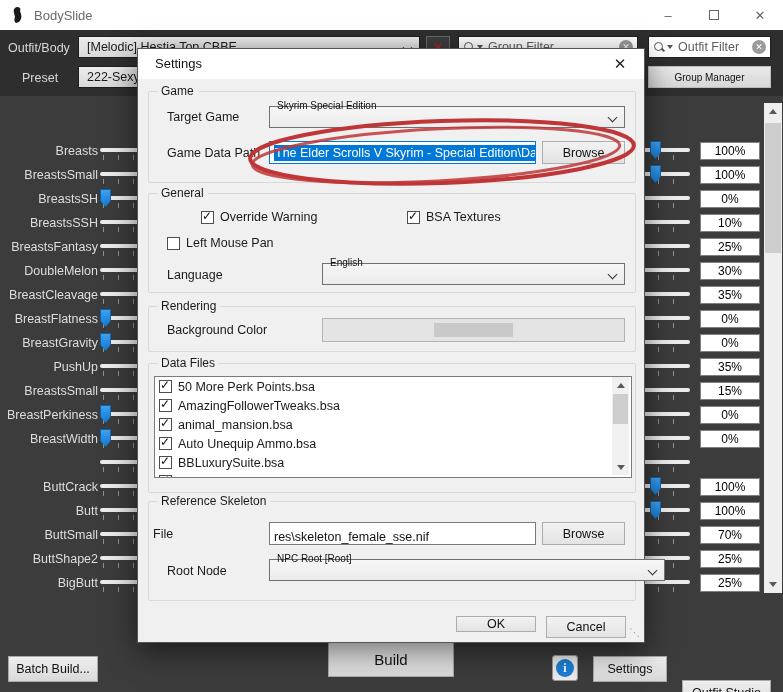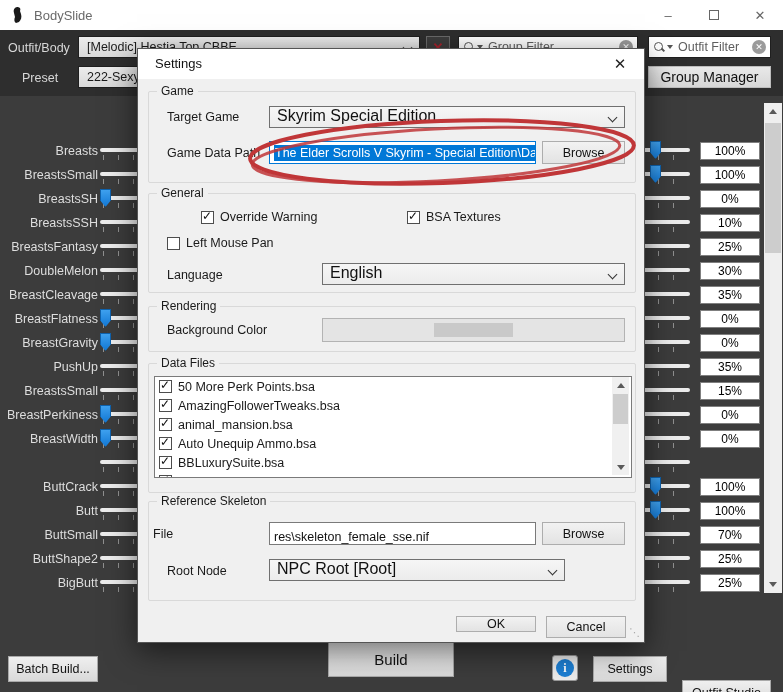--- a/index.html
+++ b/index.html
@@ -20,21 +20,21 @@
   .combo-dark { position:absolute; height:22px; background:linear-gradient(#ececec,#d9d9d9); border:1px solid #1f1f1f; display:flex; align-items:center; padding:0 22px 0 8px; font-size:12.5px; color:#1a1a1a; overflow:hidden; white-space:nowrap; }
   .chev { position:absolute; right:8px; top:7px; width:7px; height:7px; border-right:1.6px solid #444; border-bottom:1.6px solid #444; transform:rotate(45deg); }
   .xbtn { position:absolute; width:24px; height:22px; background:#3d3d3d; border:1px solid #6b6b6b; color:#a8232d; font-size:13px; font-weight:bold; display:flex; align-items:center; justify-content:center; }
   .searchbox { position:absolute; height:22px; background:#ffffff; border:1px solid #1f1f1f; display:flex; align-items:center; padding:0 4px; }
   .searchbox .mag { position:relative; width:12px; height:12px; margin-right:2px; }
   .searchbox .mag::before { content:""; position:absolute; left:1px; top:1px; width:7px; height:7px; border:1.6px solid #555; border-radius:50%; }
   .searchbox .mag::after { content:""; position:absolute; left:8px; top:8px; width:4px; height:1.8px; background:#555; transform:rotate(45deg); }
   .searchbox .dropt { width:0; height:0; border-left:3.5px solid transparent; border-right:3.5px solid transparent; border-top:4px solid #555; margin-right:5px; }
   .searchbox .ph { flex:1; font-size:12.5px; color:#5e5e5e; white-space:nowrap; overflow:hidden; }
   .searchbox .clear { width:14px; height:14px; border-radius:50%; background:#9b9b9b; color:#fff; font-size:9px; display:flex; align-items:center; justify-content:center; }
-  .btn-light { position:absolute; background:linear-gradient(#e9e9e9,#d7d7d7); border:1px solid #bdbdbd; color:#111; font-size:14px; display:flex; align-items:center; justify-content:center; }
+  .btn-light { position:absolute; background:linear-gradient(#e9e9e9,#d7d7d7); border:1px solid #bdbdbd; color:#111; font-size:10px; display:flex; align-items:center; justify-content:center; }
 
   
   .srow { position:absolute; left:0; width:783px; height:24px; }
   .slabel { position:absolute; left:0; top:4px; width:98px; text-align:right; font-size:12.5px; color:#dedede; white-space:nowrap; }
   .strack { position:absolute; left:100px; top:8px; width:590px; height:4px; background:#ececec; border-radius:2px; }
   .sticks { position:absolute; left:103px; top:15px; width:584px; height:5px;
             background:repeating-linear-gradient(90deg,#8f8f8f 0 1px,transparent 1px 15px); }
   .sthumb { position:absolute; top:1px; width:11px; height:18px; background:linear-gradient(#3fa2f0,#147ad6); border:1px solid #0f62ad;
             clip-path:polygon(0 0,100% 0,100% 62%,50% 100%,0 62%); }
   .sval { position:absolute; left:700px; top:2px; width:60px; height:18px; background:#fff; border:1px solid #7f7f7f; color:#000;
@@ -54,21 +54,21 @@
   .info-circle { width:18px; height:18px; border-radius:50%; background:#1d7fd3; color:#fff; font-size:12px; font-weight:bold; font-family:"Liberation Serif",serif; display:flex; align-items:center; justify-content:center; }
 
   
   .dialog { position:absolute; left:137px; top:48px; width:508px; height:595px; background:#f0f0f0; border:1px solid #555; box-shadow:0 8px 28px rgba(0,0,0,.55); z-index:10; }
   .dlg-titlebar { position:absolute; top:0; left:0; width:100%; height:30px; background:#ffffff; }
   .dlg-title { position:absolute; left:17px; top:7px; font-size:13px; color:#111; }
   .dlg-close { position:absolute; right:12px; top:4px; width:24px; height:22px; color:#222; font-size:15px; display:flex; align-items:center; justify-content:center; }
   .group { position:absolute; border:1px solid #d9d9d9; border-radius:2px; }
   .legend { position:absolute; top:-8px; left:8px; background:#f0f0f0; padding:0 4px; font-size:12px; color:#1a1a1a; }
   .flabel { position:absolute; font-size:12.5px; color:#1a1a1a; white-space:nowrap; }
-  .combo { position:absolute; height:22px; background:linear-gradient(#f6f6f6,#ececec); border:1px solid #707070; display:flex; align-items:flex-start; padding:0 22px 0 7px; font-size:16px; color:#111; }
+  .combo { position:absolute; height:22px; background:linear-gradient(#f6f6f6,#ececec); border:1px solid #707070; display:flex; align-items:flex-end; padding:0 22px 16px 7px; font-size:10px; color:#111; }
   .combo .chev { border-color:#333; }
   .tinput { position:absolute; height:23px; background:#fff; border:1px solid #7a7a7a; font-size:12.5px; color:#111; display:flex; align-items:center; padding:0 4px; white-space:nowrap; overflow:hidden; }
   .tinput.focused { border:1px solid #0078d7; }
   .tinput .selected { background:#0078d7; color:#fff; padding:1px 1px; }
   .pushbtn { position:absolute; background:linear-gradient(#f2f2f2,#e3e3e3); border:1px solid #adadad; color:#111; font-size:12.5px; display:flex; align-items:center; justify-content:center; }
   .cbrow { position:absolute; display:flex; align-items:center; }
   .cbox { width:13px; height:13px; background:#fff; border:1px solid #4d4d4d; position:relative; flex:0 0 13px; }
   .cbox.checked::after { content:"✓"; position:absolute; left:0px; top:-3px; font-size:12px; color:#111; }
   .cblabel { margin-left:6px; font-size:12.5px; color:#1a1a1a; white-space:nowrap; }
   .colorbtn { position:absolute; height:24px; background:#e4e4e4; border:1px solid #b3b3b3; }
@@ -368,21 +368,21 @@
     </div>
 
     <div class="group" style="left:10px;top:452px;width:488px;height:100px;">
       <span class="legend">Reference Skeleton</span>
       <span class="flabel" style="left:4px;top:25px;">File</span>
       <div class="tinput" style="left:120px;top:20px;width:267px;align-items:flex-end;">
         <span>res\skeleton_female_sse.nif</span>
       </div>
       <div class="pushbtn" style="left:393px;top:20px;width:83px;height:23px;">Browse</div>
       <span class="flabel" style="left:18px;top:62px;">Root Node</span>
-      <div class="combo" style="left:120px;top:57px;width:296px;">
+      <div class="combo" style="left:120px;top:57px;width:396px;">
         <span>NPC Root [Root]</span>
         <span class="chev"></span>
       </div>
     </div>
 
     <div class="pushbtn" style="left:318px;top:567px;width:80px;height:16px;">OK</div>
     <div class="pushbtn" style="left:408px;top:567px;width:80px;height:22px;">Cancel</div>
     <div class="grip">⋱</div>
 
     <svg class="annot" width="508" height="595" viewBox="0 0 508 595">

